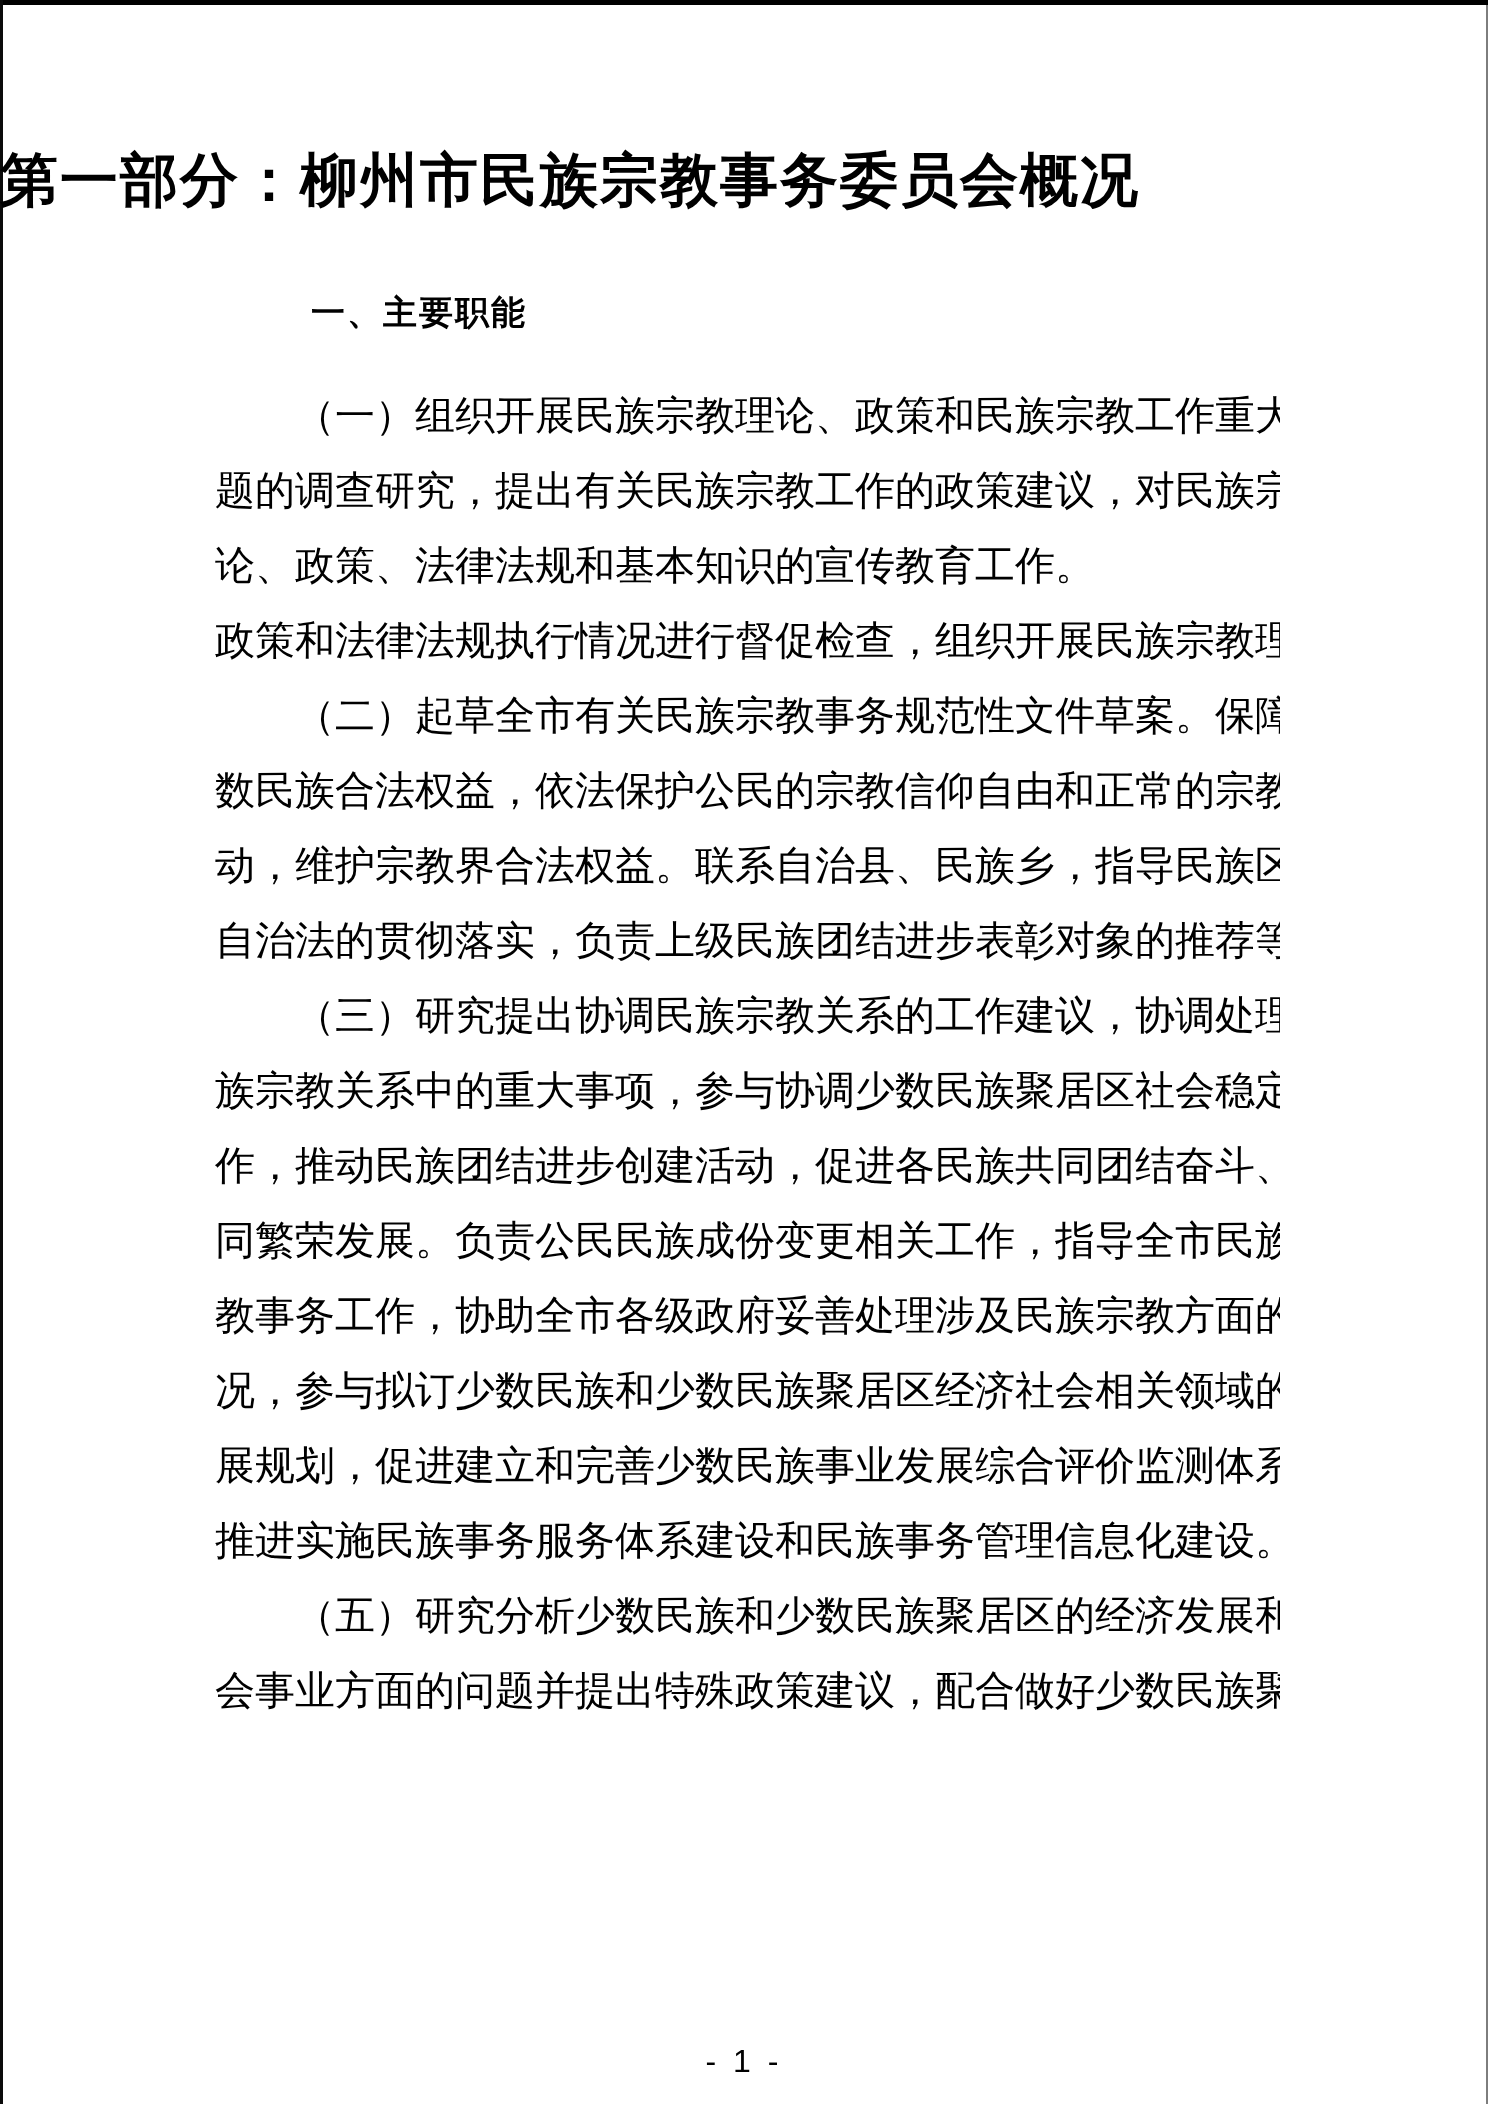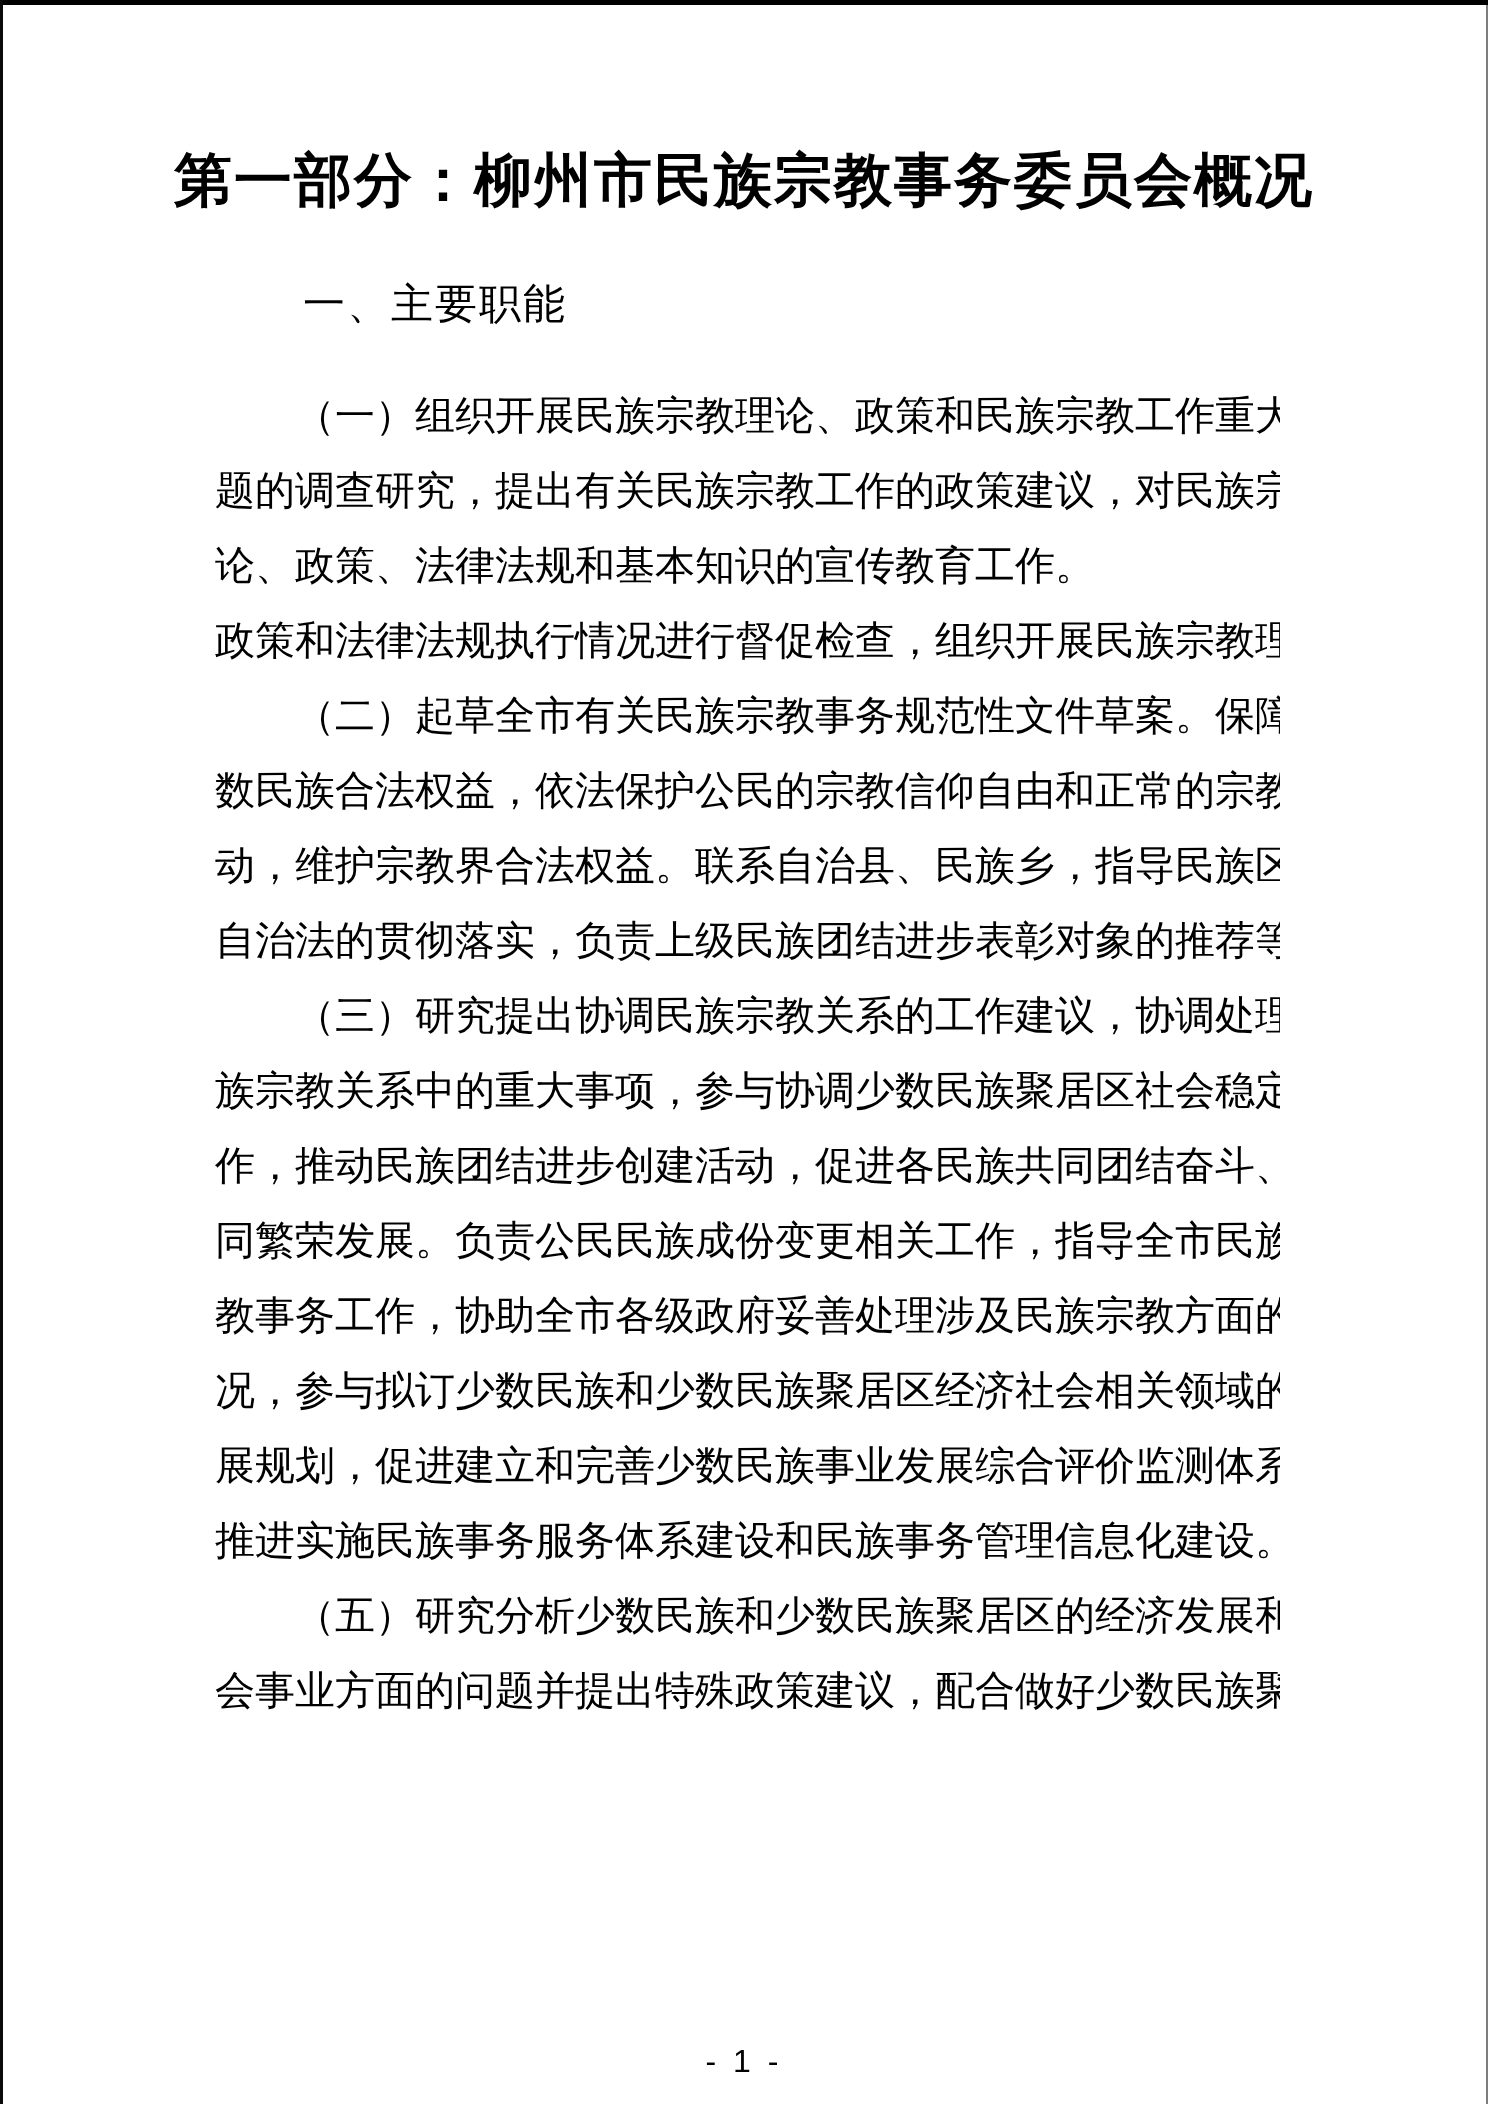--- a/index.html
+++ b/index.html
@@ -29,36 +29,35 @@
     top: 5px; right: 0;
     width: 2px; height: 2099px;
     background: #7d7d7d;
   }
   .doc-title {
     position: absolute;
     top: 148px;
     left: 0;
     width: 1488px;
     margin: 0;
-    text-align: center;
     font-size: 58px;
     line-height: 64px;
     font-weight: bold;
     letter-spacing: 2px;
     white-space: nowrap;
   }
   .section-heading {
     position: absolute;
     top: 277px;
     left: 215px;
     width: 1065px;
-    margin: 4px;
-    font-size: 42px;
+    margin: 12px;
+    font-size: 34px;
     line-height: 46px;
-    font-weight: normal;
+    font-weight: bold;
     text-indent: 84px;
     letter-spacing: 2px;
   }
   .doc-body {
     position: absolute;
     top: 378px;
     left: 215px;
     width: 1065px;
     font-size: 40px;
     line-height: 75px;

